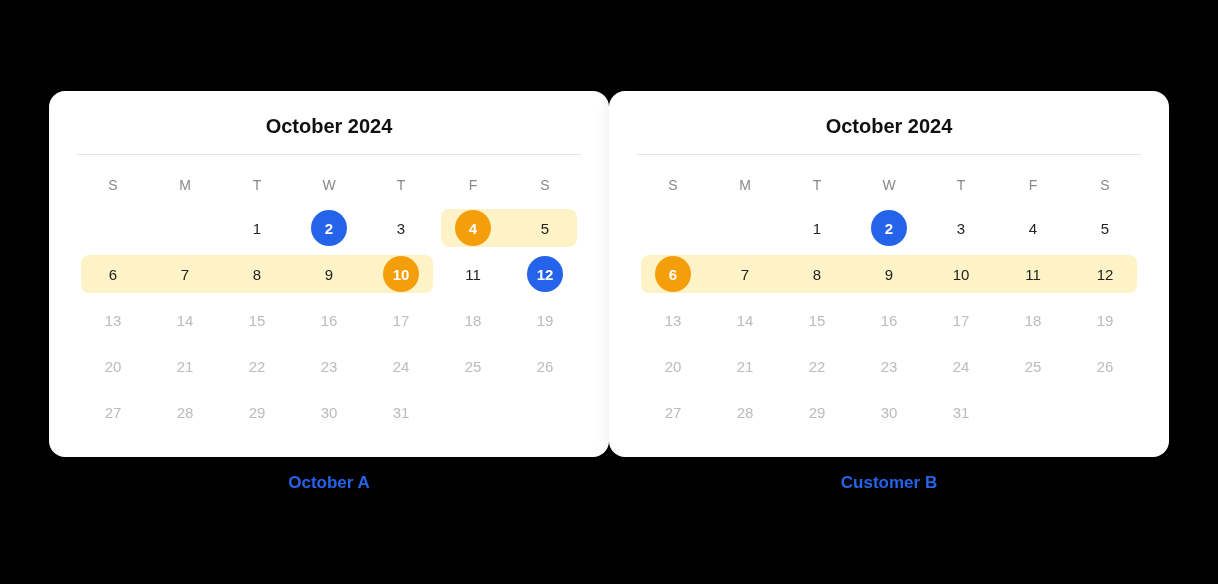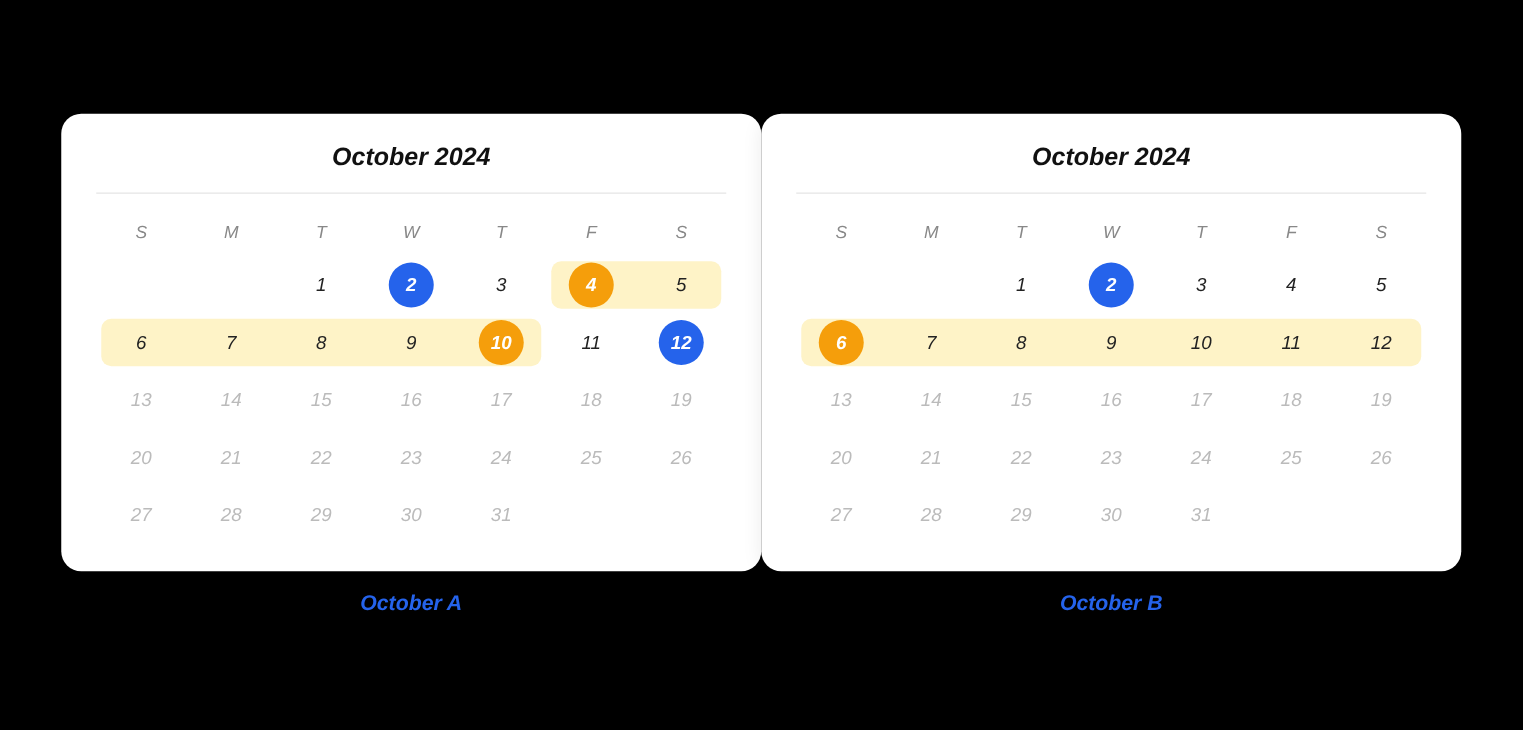--- a/index.html
+++ b/index.html
@@ -9,21 +9,20 @@
       justify-content: center;
       align-items: center;
       width: 1218px;
       height: 584px;
       font-family: -apple-system, BlinkMacSystemFont, 'Segoe UI', sans-serif;
     }
     .calendars-wrapper {
       display: flex;
       align-items: flex-end;
       padding: 20px;
-      font-style: italic;
     }
     .calendar-container {
       display: flex;
       flex-direction: column;
       align-items: center;
       gap: 16px;
     }
     .calendar {
       background: #fff;
       border-radius: 16px;
@@ -193,15 +192,15 @@
             <div style="display: flex; align-items: center; justify-content: center; height: 42px; font-size: 15px; position: relative; z-index: 1; color: rgb(187, 187, 187);">27</div>
             <div style="display: flex; align-items: center; justify-content: center; height: 42px; font-size: 15px; position: relative; z-index: 1; color: rgb(187, 187, 187);">28</div>
             <div style="display: flex; align-items: center; justify-content: center; height: 42px; font-size: 15px; position: relative; z-index: 1; color: rgb(187, 187, 187);">29</div>
             <div style="display: flex; align-items: center; justify-content: center; height: 42px; font-size: 15px; position: relative; z-index: 1; color: rgb(187, 187, 187);">30</div>
             <div style="display: flex; align-items: center; justify-content: center; height: 42px; font-size: 15px; position: relative; z-index: 1; color: rgb(187, 187, 187);">31</div>
             <div style="display: flex; align-items: center; justify-content: center; height: 42px; font-size: 15px; position: relative; z-index: 1; color: rgb(187, 187, 187);"></div>
             <div style="display: flex; align-items: center; justify-content: center; height: 42px; font-size: 15px; position: relative; z-index: 1; color: rgb(187, 187, 187);"></div>
           </div>
         </div>
       </div>
-      <div class="customer-label">October B</div>
+      <div class="customer-label">Customer B</div>
     </div>
   </div>
 
 </body></html>

